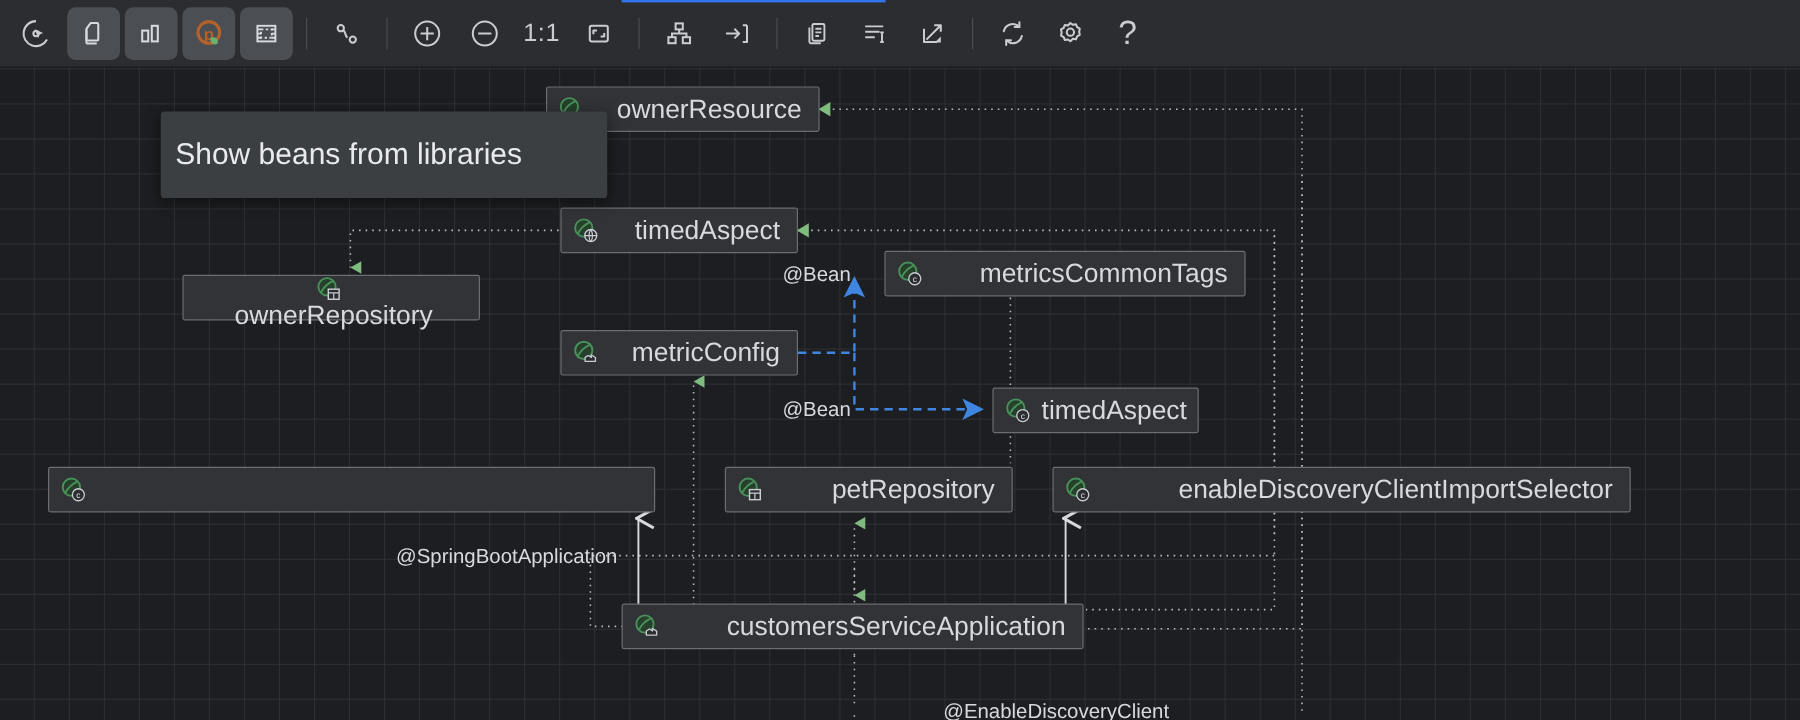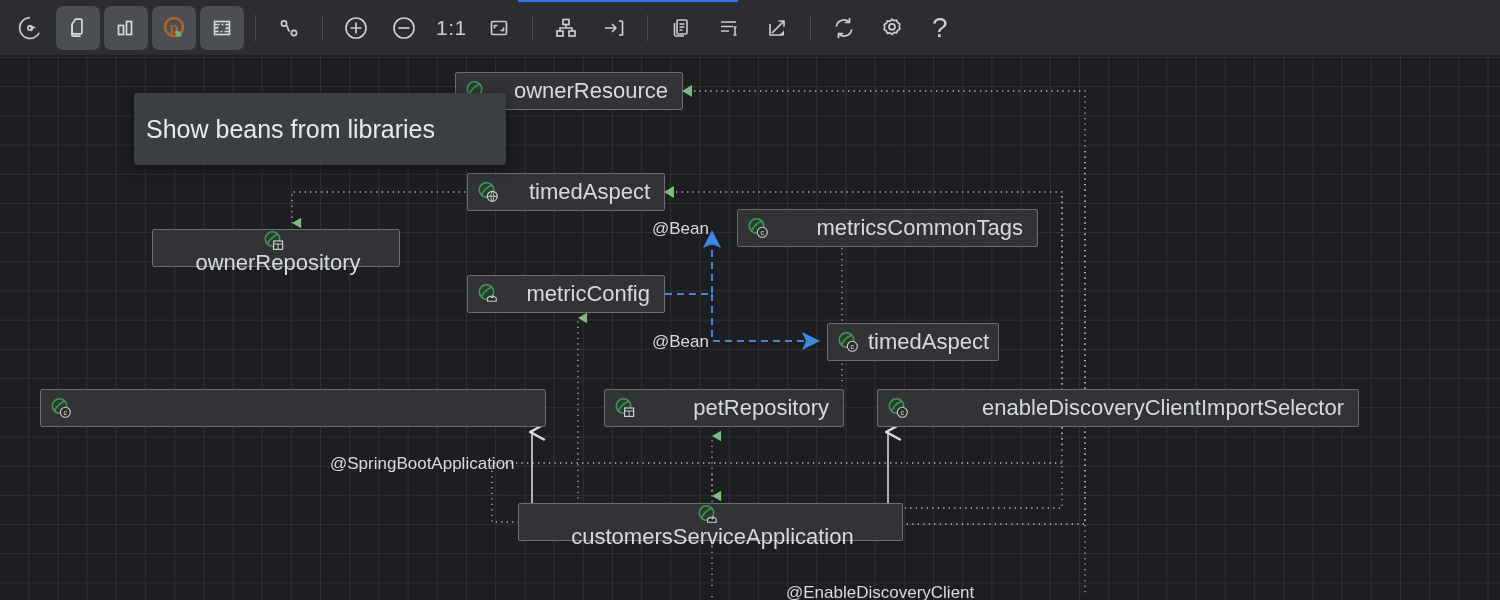--- a/index.html
+++ b/index.html
@@ -400,21 +400,21 @@
           <span class="bean-ico">
             <svg width="22" height="22" viewBox="0 0 22 22">
               <circle cx="9.5" cy="9" r="7.2" fill="#26402c" stroke="#49915a" stroke-width="1.6"></circle>
               <path d="M4.6 13.6C6.6 9.6 10.5 6 14.4 4.3" stroke="#49915a" stroke-width="1.6" fill="none"></path>
               <circle cx="15.3" cy="15.3" r="5" fill="#2b2d30" stroke="#c9ccd1" stroke-width="1.1"></circle>
               <text x="15.3" y="18.4" text-anchor="middle" font-family="Liberation Sans, sans-serif" font-size="7" fill="#e3e5e9">c</text>
             </svg>
           </span>
           <span class="label">enableDiscoveryClientImportSelector</span>
         </div>
-        <div class="node" style="left: 518px; top: 447px; width: 385px; flex-direction: column;">
+        <div class="node" style="left: 518px; top: 447px; width: 385px;">
           <span class="bean-ico">
             <svg width="22" height="22" viewBox="0 0 22 22">
               <circle cx="9.5" cy="9" r="7.2" fill="#26402c" stroke="#49915a" stroke-width="1.6"></circle>
               <path d="M4.6 13.6C6.6 9.6 10.5 6 14.4 4.3" stroke="#49915a" stroke-width="1.6" fill="none"></path>
               <path d="M10.6 18.2v-3.4l2.6-1.6 2.6 1.6v-2l3.4 2.1v3.3z" fill="#2b2d30" stroke="#c9ccd1" stroke-width="1.1" stroke-linejoin="round"></path>
             </svg>
           </span>
           <span class="label">customersServiceApplication</span>
         </div>
       </div>

